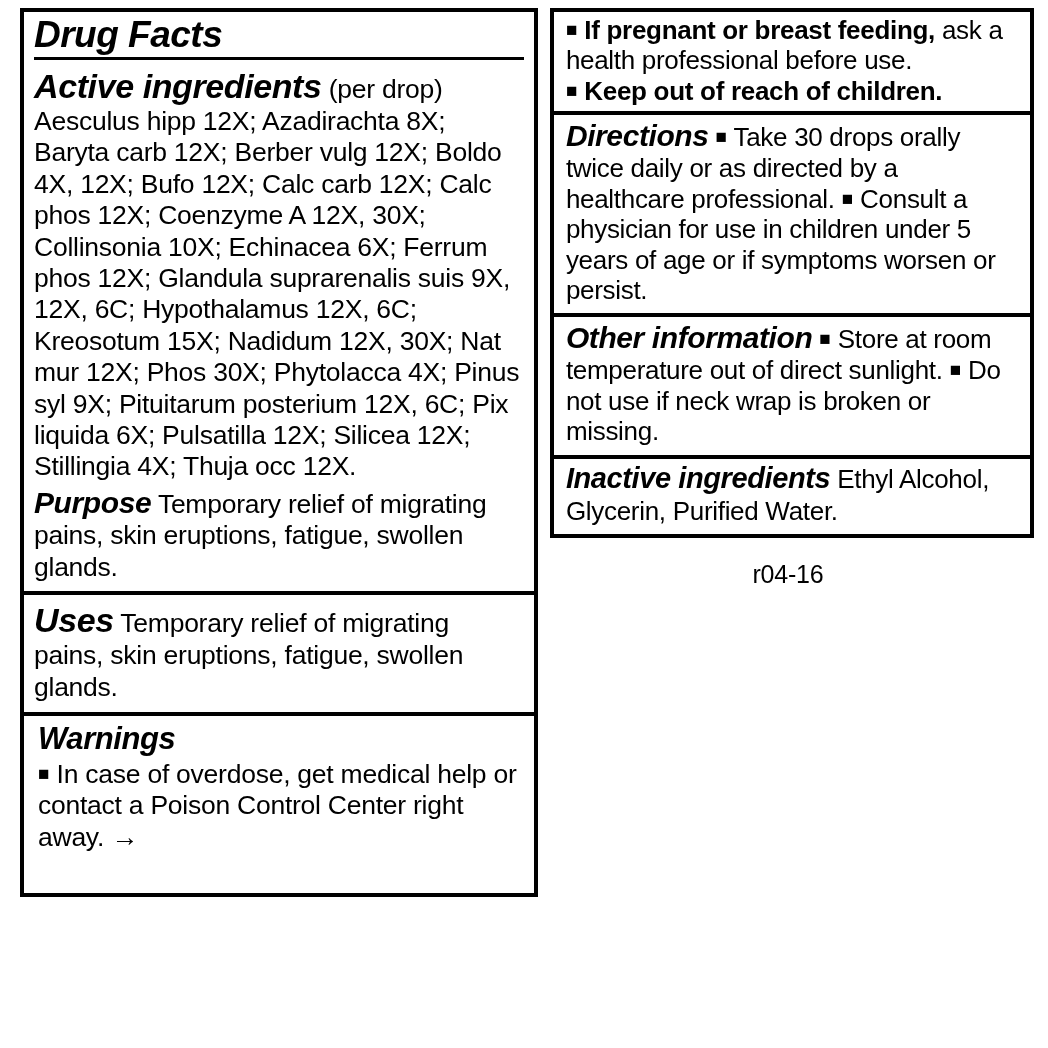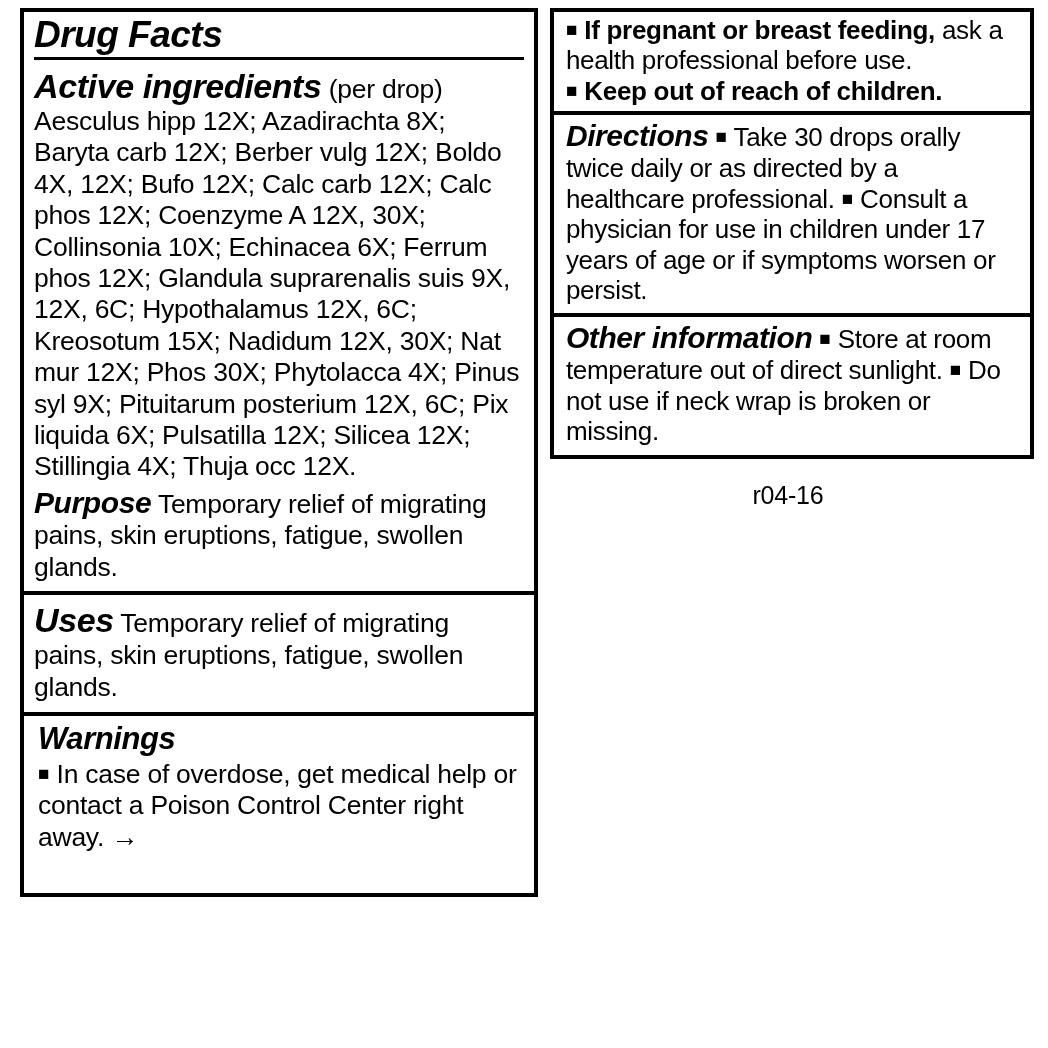--- a/index.html
+++ b/index.html
@@ -195,32 +195,38 @@
         <span class="bold">Keep out of reach of children.</span>
       </p>
     </div>
 
     <div class="rbox">
       <p class="body-tight">
         <span class="heading" style="font-size:30px;">Directions</span>
         <span class="bullet">■</span>
         <span>Take 30 drops orally twice daily or as directed by a healthcare professional.</span>
         <span class="bullet">■</span>
-        <span>Consult a physician for use in children under 17 years of age or if symptoms worsen or persist.</span>
+        <span>Consult a physician for use in children under 5 years of age or if symptoms worsen or persist.</span>
       </p>
     </div>
 
     <div class="rbox">
       <p class="body-tight">
         <span class="heading" style="font-size:30px;">Other information</span>
         <span class="bullet">■</span>
         <span>Store at room temperature out of direct sunlight.</span>
         <span class="bullet">■</span>
         <span>Do not use if neck wrap is broken or missing.</span>
       </p>
     </div>
 
+    <div class="rbox">
+      <p class="body-tight">
+        <span class="heading" style="font-size:29px;">Inactive ingredients</span>
+        <span>Ethyl Alcohol, Glycerin, Purified Water.</span>
+      </p>
+    </div>
 
     <div class="footer-code">r04-16</div>
 
   </div>
 
 </div>
 
 </body></html>

